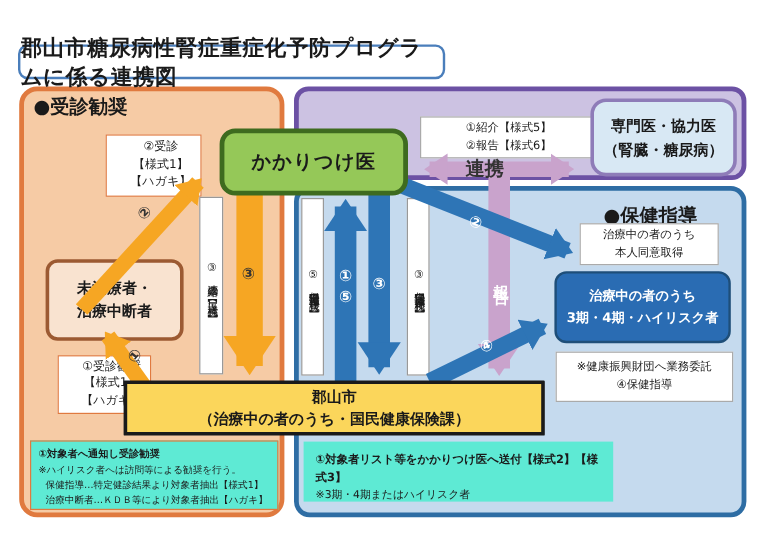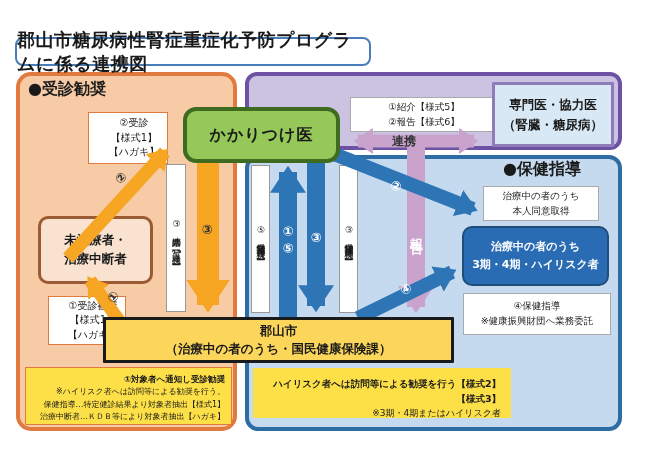--- a/index.html
+++ b/index.html
@@ -13,65 +13,65 @@
     border:2.5px solid #4A7EBB;border-radius:8px;display:flex;align-items:center;justify-content:center;}
   .title-box span{font-size:18px;font-weight:bold;letter-spacing:0.5px;}
   
   .panel{border-radius:15px;}
   .panel-referral{left:16px;top:72px;width:221px;height:359px;background:#F6CBA5;border:4px solid #E07A3F;}
   .panel-collab{left:245px;top:72px;width:377px;height:78px;background:#CCC2E2;border:4px solid #6C51A4;border-radius:12px;}
   .panel-guidance{left:245px;top:155px;width:377px;height:276px;background:#C5DAEE;border:4px solid #2E6DA4;border-radius:13px;}
   .panel-header{font-weight:bold;font-size:16px;}
   .hdr-referral{left:28px;top:79px;}
   .hdr-collab{left:254px;top:81px;font-size:13.5px;font-weight:bold;}
-  .hdr-guidance{left:503px;top:159px;}
+  .hdr-guidance{left:503px;top:170px;}
   
   .note{background:#fff;text-align:center;display:flex;flex-direction:column;justify-content:center;line-height:1.45;}
   .note-orange{border:1.5px solid #E07A3F;padding-left:12px;}
   .note-gray{border:1px solid #aaa;}
   .visit-note{left:88px;top:112px;width:80px;height:52px;font-size:10px;}
   .recommend-note{left:48px;top:296px;width:78px;height:49px;font-size:10px;}
   .collab-note{left:350px;top:97px;width:148px;height:35px;font-size:9.5px;line-height:1.5;}
   .explain-note{left:483px;top:186px;width:116px;height:35px;font-size:9.5px;line-height:1.5;}
   .outsource-note{left:463px;top:293px;width:148px;height:42px;font-size:9.5px;line-height:1.55;}
   
   .untreated-box{left:38px;top:216px;width:115px;height:68px;background:#F9E3D0;border:3px solid #9C5A32;
     border-radius:10px;display:flex;flex-direction:column;justify-content:center;text-align:center;
     font-size:12.5px;font-weight:bold;line-height:1.5;}
   .specialist-box{left:492px;top:82px;width:122px;height:65px;background:#D8E8F4;border:3px solid #8E7CB8;
-    border-radius:1px;display:flex;flex-direction:column;justify-content:center;text-align:center;
+    border-radius:13px;display:flex;flex-direction:column;justify-content:center;text-align:center;
     font-size:12.5px;font-weight:bold;line-height:1.55;}
   .patients-box{left:462px;top:226px;width:147px;height:60px;background:#2A6CB3;border:2px solid #1E4E79;
     border-radius:10px;display:flex;flex-direction:column;justify-content:center;text-align:center;
     font-size:11px;font-weight:bold;color:#fff;line-height:1.6;}
   .doctor-box{left:183px;top:107px;width:157px;height:56px;background:#95C858;border:4px solid #3E6B1F;
     border-radius:13px;display:flex;align-items:center;justify-content:center;
     font-size:16px;font-weight:bold;letter-spacing:1px;}
   .city-box{left:103px;top:317px;width:351px;height:46px;background:#FBD65B;border:3px solid #1a1a1a;
     border-radius:1px;display:flex;flex-direction:column;justify-content:center;text-align:center;
     font-size:12.5px;font-weight:bold;line-height:1.45;}
   
   .vlabel{background:#fff;border:1px solid #999;writing-mode:vertical-rl;
     font-size:9px;letter-spacing:1px;display:flex;align-items:center;justify-content:center;}
   .vl-return{left:166px;top:164px;width:20px;height:148px;}
   .vl-report{left:251px;top:165px;width:19px;height:148px;}
   .vl-request{left:339px;top:165px;width:19px;height:148px;}
   
-  .footnote{background:#fde047;line-height:1.55;text-align:right;}
+  .footnote{background:#5eead4;line-height:1.55;}
   .fn-referral{left:25px;top:367px;width:207px;height:58px;border:1.5px solid #E07A3F;
     font-size:8px;padding:5px 6px;}
   .fn-referral .b{font-weight:bold;font-size:8.5px;}
   .fn-referral .ind{padding-left:6px;}
   .fn-guidance{left:253px;top:368px;width:258px;height:50px;font-size:9px;padding:8px 10px;line-height:1.6;}
   .fn-guidance .b{font-weight:bold;font-size:9.5px;}
   
   .alabel{position:absolute;font-weight:bold;font-size:13px;transform:translate(-50%,-50%);white-space:nowrap;}
   .alabel.dark{color:#333;}
   .alabel.white{color:#fff;}
-  .lbl-renkei{font-size:12px;color:#333;}
+  .lbl-renkei{font-size:16px;color:#333;}
   .lbl-houkoku{writing-mode:vertical-rl;letter-spacing:3px;}
   .svg-arrows{position:absolute;left:0;top:0;pointer-events:none;}
 </style>
 </head>
 <body>
 
 <div class="canvas">
 
   <div class="abs panel panel-referral"></div>
   <div class="abs panel panel-collab"></div>
@@ -117,27 +117,27 @@
 
   <div class="abs note note-gray explain-note">
     <div>治療中の者のうち</div>
     <div>本人同意取得</div>
   </div>
   <div class="abs patients-box">
     <div>治療中の者のうち</div>
     <div>3期・4期・ハイリスク者</div>
   </div>
   <div class="abs note note-gray outsource-note">
+    <div>※健康振興財団へ業務委託</div>
     <div>④保健指導</div>
-    <div>※健康振興財団へ業務委託</div>
   </div>
   <div class="abs vlabel vl-report">⑤保健指導報告【様式4】</div>
   <div class="abs vlabel vl-request">③保健指導依頼【様式3】</div>
   <div class="abs footnote fn-guidance">
-    <div class="b">ハイリスク者へは訪問等による勧奨を行う【様式2】【様式3】</div>
+    <div class="b">①対象者リスト等をかかりつけ医へ送付【様式2】【様式3】</div>
     <div>※3期・4期またはハイリスク者</div>
   </div>
 
   <svg class="svg-arrows" width="650" height="459" viewBox="0 0 650 459">
     <defs>
       <marker id="mO" viewBox="0 0 6 8" refX="4.6" refY="4" markerWidth="1.5" markerHeight="2.1" orient="auto-start-reverse">
         <polygon points="0,0 6,4 0,8" fill="#F6A623"></polygon>
       </marker>
       <marker id="mB" viewBox="0 0 6 8" refX="4.6" refY="4" markerWidth="1.5" markerHeight="2.1" orient="auto-start-reverse">
         <polygon points="0,0 6,4 0,8" fill="#2E75B6"></polygon>

